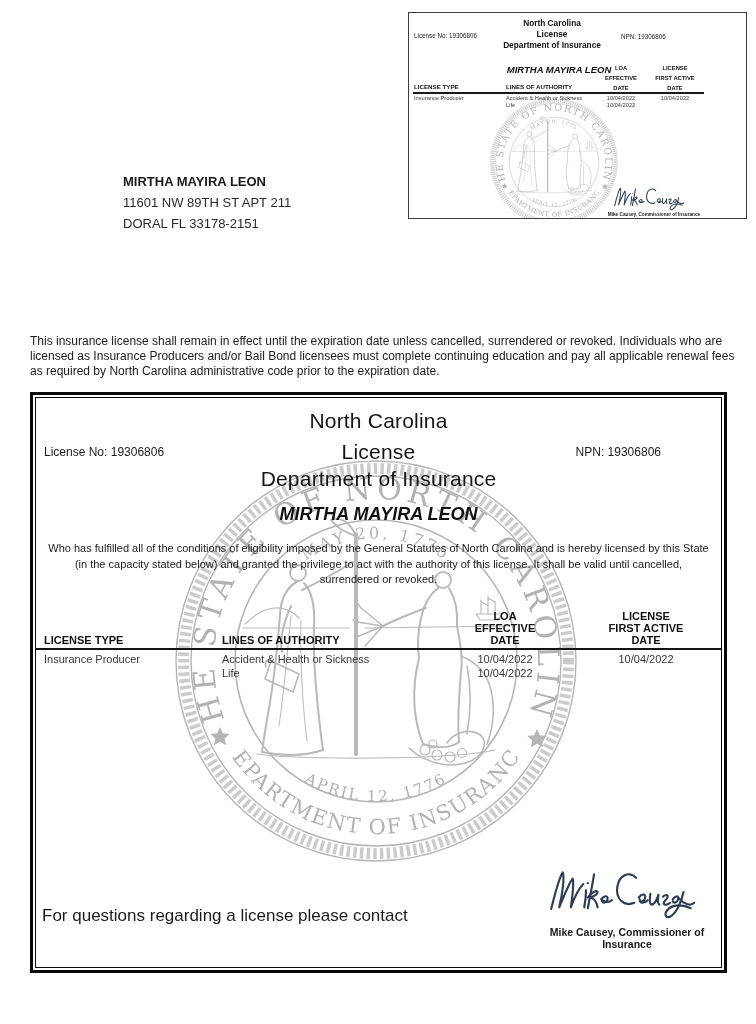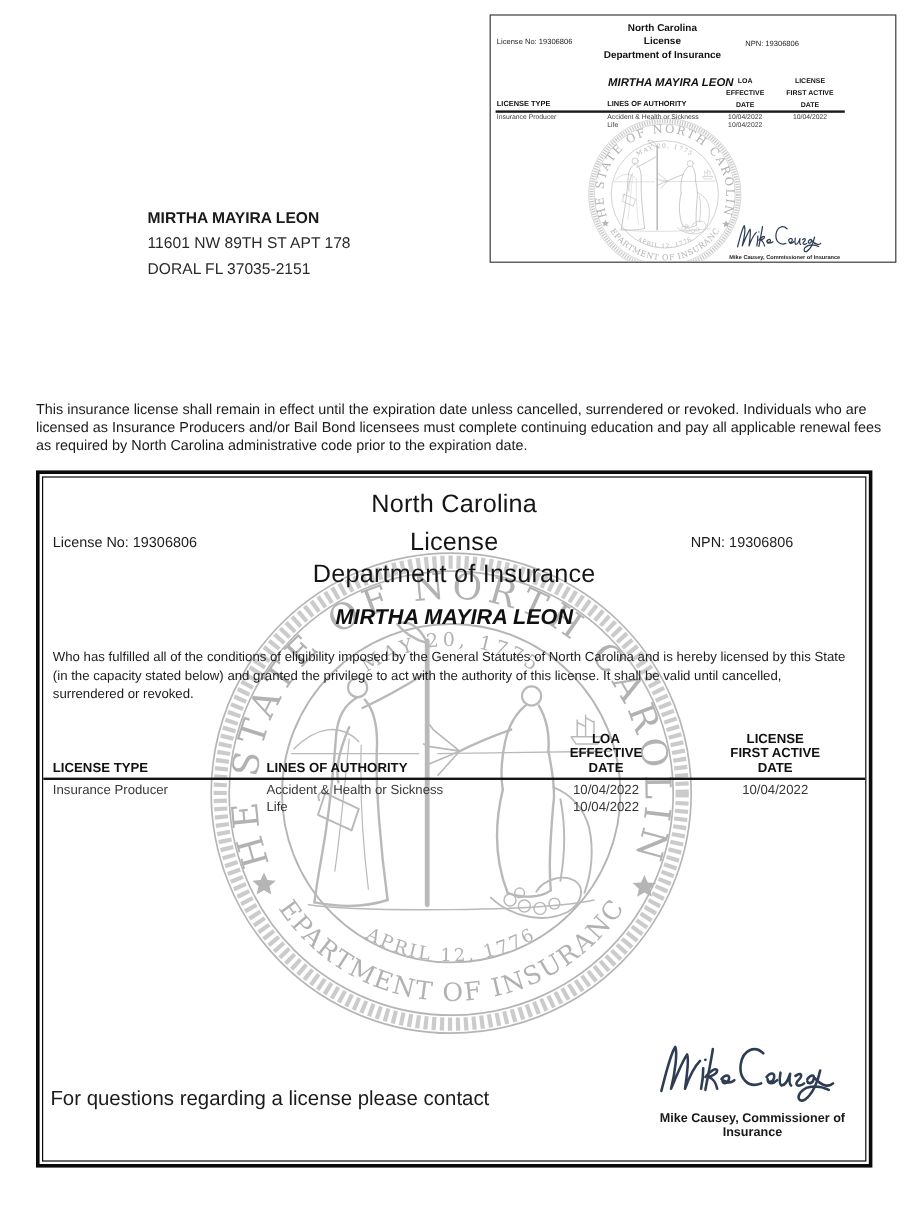--- a/index.html
+++ b/index.html
@@ -58,21 +58,21 @@
   .seal-large { left:135px; top:58px; width:410px; height:410px; }
   .cert-title { left:0; width:100%; text-align:center; font-size:21px;
                 color:#151515; letter-spacing:0.2px; }
   .cert-t1 { top:11px; }
   .cert-t2 { top:42px; }
   .cert-t3 { top:69px; }
   .cert-license-no { left:8px; top:47px; font-size:12px; }
   .cert-npn { right:60px; top:47px; font-size:12px; }
   .cert-name { left:0; width:100%; top:106px; text-align:center;
                font-weight:bold; font-style:italic; font-size:18px; color:#101010; }
-  .eligibility { left:8px; top:143px; width:669px; text-align:left;
+  .eligibility { left:8px; top:143px; width:669px; text-align:center;
                  font-size:11px; line-height:15.5px; color:#1b1b1b; }
   .col-3line { text-align:center; font-weight:bold; font-size:11px;
                line-height:12px; color:#111; top:212px; }
   .col-loa { left:429px; width:80px; }
   .col-lic { left:558px; width:104px; }
   .col-3line div { position:static; }
   .cert-th { top:236px; font-weight:bold; font-size:11px; color:#111; }
   .cert-th-type { left:8px; }
   .cert-th-auth { left:186px; }
   .cert-rule { left:0; top:250px; width:685px; height:2px; background:#141414; }
@@ -200,22 +200,22 @@
     <div class="card-td card-td-d1b">10/04/2022</div>
     <div class="card-td card-td-d2">10/04/2022</div>
     <svg class="card-sig" viewBox="0 0 170 60">
         <use href="#sig-art"></use>
       </svg>
     <div class="card-sig-label">Mike Causey, Commissioner of Insurance</div>
   </div>
 
   <div class="address">
     <div class="addr-name">MIRTHA MAYIRA LEON</div>
-    <div>11601 NW 89TH ST APT 178</div>
-    <div>DORAL FL 37035-2151</div>
+    <div>11601 NW 89TH ST APT 211</div>
+    <div>DORAL FL 33178-2151</div>
   </div>
 
   <p class="notice">This insurance license shall remain in effect until the expiration date unless cancelled, surrendered or revoked. Individuals who are licensed as Insurance Producers and/or Bail Bond licensees must complete continuing education and pay all applicable renewal fees as required by North Carolina administrative code prior to the expiration date.</p>
 
   <div class="cert-outer">
     <div class="cert-inner">
       <svg class="seal-large" viewBox="0 0 410 410">
           <use href="#nc-seal"></use>
         </svg>
       <div class="cert-title cert-t1">North Carolina</div>

